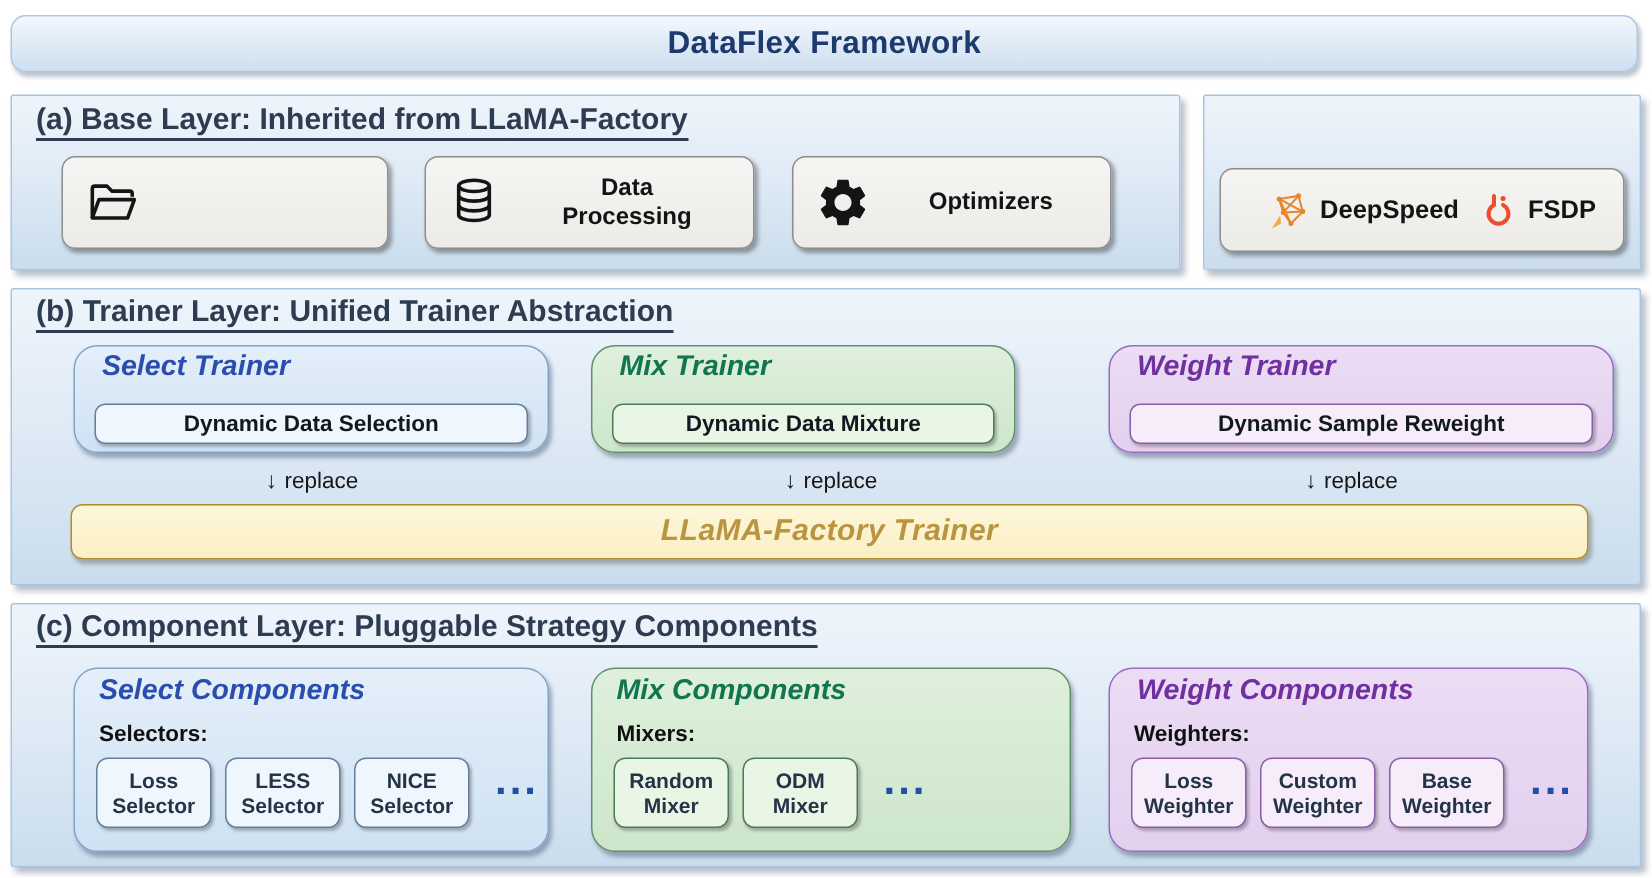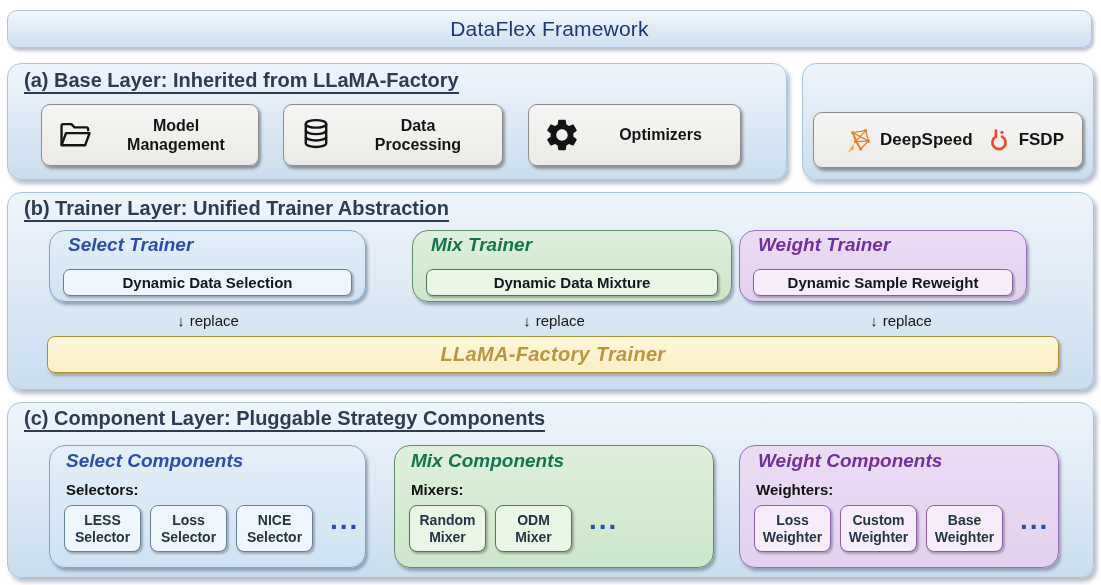--- a/index.html
+++ b/index.html
@@ -10,25 +10,25 @@
   .u{border-bottom:2.5px solid currentColor;padding-bottom:1px;}
 
   
   .banner{
     position:absolute;left:7px;top:10px;width:1085px;height:38px;
     border:1.5px solid #a9c6e3;border-radius:10px;
     background:linear-gradient(180deg,#f3f8fd 0%,#dde9f5 55%,#cfe0f1 100%);
     box-shadow:2px 3px 3px rgba(110,125,150,.45);
     display:flex;align-items:center;justify-content:center;box-sizing:border-box;
   }
-  .banner-title{font-size:21px;font-weight:normal;color:var(--banner-title);letter-spacing:.2px;}
+  .banner-title{font-size:21px;font-weight:bold;color:var(--banner-title);letter-spacing:.2px;}
 
   
   .panel{
-    position:absolute;border:1.5px solid #a9c4de;border-radius:14px;box-sizing:border-box;
+    position:absolute;border:1.5px solid #a9c4de;border-radius:2px;box-sizing:border-box;
     background:linear-gradient(180deg,#eef4fb 0%,#e0ebf6 45%,#cadded 100%);
     box-shadow:3px 4px 4px rgba(110,125,150,.5);
   }
   .panel-title{position:absolute;font-size:20px;font-weight:bold;color:var(--heading);white-space:nowrap;}
 
   
   .gray-box{
     position:absolute;border:1.5px solid #8d8d8d;border-radius:9px;box-sizing:border-box;
     background:linear-gradient(180deg,#f6f5f3 0%,#edebe8 100%);
     box-shadow:2px 2.5px 3px rgba(0,0,0,.35);
@@ -107,23 +107,20 @@
       <span class="u">(a) Base Layer: Inherited from LLaMA-Factory</span>
     </div>
 
     <div class="gray-box" style="left:33px;top:40px;width:218px;height:62px;">
       <span class="icon">
         <svg width="38" height="38" viewBox="0 0 24 24">
           <path d="M3.5 18.5 V6.2 q0-1.1 1.1-1.1 h5.1 l2 2.1 h7.5 q1.1 0 1.1 1.1 v1.3" fill="none" stroke="#141414" stroke-width="1.5" stroke-linejoin="round"></path>
           <path d="M3.5 18.5 l2.8-7.7 h14.9 l-2.8 7.7 z" fill="none" stroke="#141414" stroke-width="1.5" stroke-linejoin="round"></path>
         </svg>
       </span>
-      <span class="module-label">
-          <span>Model Management</span>
-        </span>
     </div>
 
     <div class="gray-box" style="left:275px;top:40px;width:220px;height:62px;">
       <span class="icon">
         <svg width="36" height="38" viewBox="0 0 24 24">
           <g fill="none" stroke="#141414" stroke-width="1.6">
             <ellipse cx="12" cy="4.6" rx="6.8" ry="2.5"></ellipse>
             <path d="M5.2 4.6 v4.3 c0 1.4 3.05 2.5 6.8 2.5 s6.8-1.1 6.8-2.5 V4.6"></path>
             <path d="M5.2 8.9 v4.3 c0 1.4 3.05 2.5 6.8 2.5 s6.8-1.1 6.8-2.5 V8.9"></path>
             <path d="M5.2 13.2 v4.3 c0 1.4 3.05 2.5 6.8 2.5 s6.8-1.1 6.8-2.5 V13.2"></path>
@@ -178,25 +175,25 @@
 
   <section class="panel" style="left:7px;top:192px;width:1087px;height:198px;">
     <div class="panel-title" style="left:16px;top:4px;">
       <span class="u">(b) Trainer Layer: Unified Trainer Abstraction</span>
     </div>
 
     <div class="t-card blue" style="left:41px;top:37px;width:317px;height:72px;">
       <div class="t-title">Select Trainer</div>
       <div class="t-feature">Dynamic Data Selection</div>
     </div>
-    <div class="t-card green" style="left:404px;top:37px;width:320px;height:72px;">
+    <div class="t-card green" style="left:386px;top:37px;width:283px;height:72px;">
       <div class="t-title">Mix Trainer</div>
       <div class="t-feature">Dynamic Data Mixture</div>
     </div>
-    <div class="t-card purple" style="left:731px;top:37px;width:288px;height:72px;">
+    <div class="t-card purple" style="left:731px;top:37px;width:337px;height:72px;">
       <div class="t-title">Weight Trainer</div>
       <div class="t-feature">Dynamic Sample Reweight</div>
     </div>
 
     <div class="replace" style="left:200px;">
       <span class="arrow">↓</span><span>replace</span>
     </div>
     <div class="replace" style="left:546px;">
       <span class="arrow">↓</span><span>replace</span>
     </div>
@@ -211,22 +208,22 @@
 
   <section class="panel" style="left:7px;top:402px;width:1087px;height:176px;">
     <div class="panel-title" style="left:16px;top:4px;">
       <span class="u">(c) Component Layer: Pluggable Strategy Components</span>
     </div>
 
     <div class="t-card blue" style="left:41px;top:42px;width:317px;height:123px;">
       <div class="t-title" style="left:16px;top:4px;">Select Components</div>
       <div class="c-sub">Selectors:</div>
       <div class="chips">
+        <div class="chip">Loss Selector</div>
         <div class="chip">LESS Selector</div>
-        <div class="chip">Loss Selector</div>
         <div class="chip">NICE Selector</div>
         <div class="dots">...</div>
       </div>
     </div>
 
     <div class="t-card green" style="left:386px;top:42px;width:320px;height:123px;">
       <div class="t-title" style="left:16px;top:4px;">Mix Components</div>
       <div class="c-sub">Mixers:</div>
       <div class="chips">
         <div class="chip">Random Mixer</div>

